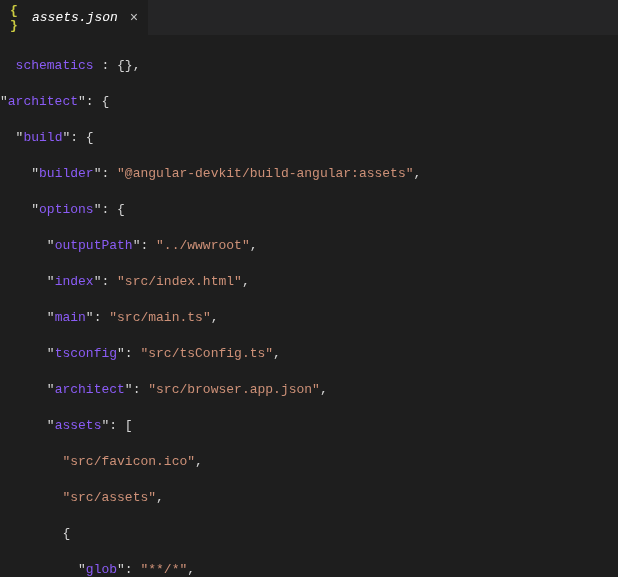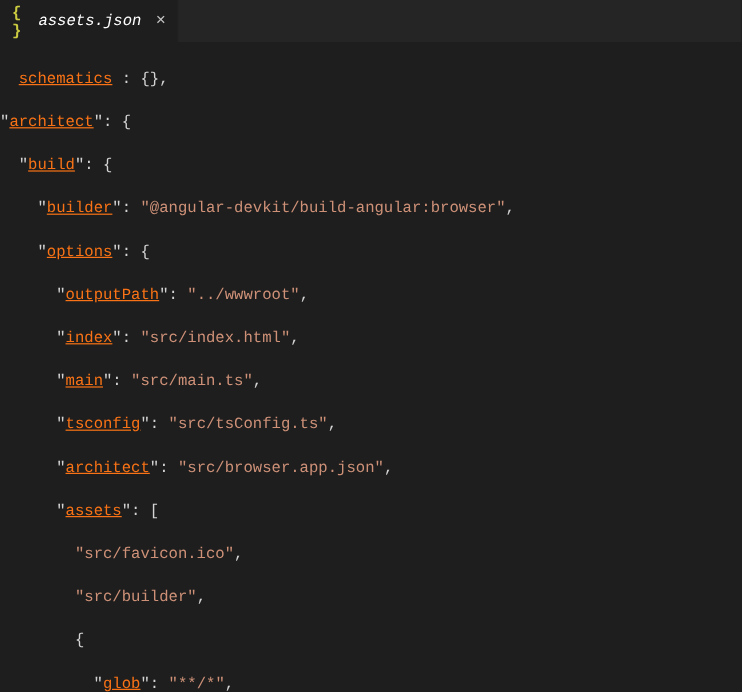--- a/index.html
+++ b/index.html
@@ -45,50 +45,50 @@
     color: #c5c5c5;
     font-style: normal;
     font-size: 14px;
   }
   .editor {
     padding: 4px 0 0 0;
     line-height: 18px;
     white-space: pre;
   }
   .line { padding: 0 12px 0 0; }
-  .key { color: #f97316; text-decoration: underline; }
+  .key { color: #8b5cf6; }
   .str { color: #ce9178; }
   .pun { color: #d4d4d4; }
   .brace { color: #d4d4d4; }
 </style>
 </head>
 <body>
 
 <div class="tab-bar">
   <div class="tab">
     <span class="file-icon">{ }</span>
     <span>assets.json</span>
     <span class="close">×</span>
   </div>
 </div>
 
 <div class="editor">
 <div class="line">  <span class="key">schematics</span><span class="pun"> : {},</span></div>
 <div class="line"><span class="pun">"</span><span class="key">architect</span><span class="pun">"</span><span class="brace">: {</span></div>
 <div class="line">  <span class="pun">"</span><span class="key">build</span><span class="pun">"</span><span class="brace">: {</span></div>
-<div class="line">    <span class="pun">"</span><span class="key">builder</span><span class="pun">": </span><span class="str">"<span>@angular-devkit/build-angular:browser</span>"</span><span class="pun">,</span></div>
+<div class="line">    <span class="pun">"</span><span class="key">builder</span><span class="pun">": </span><span class="str">"<span>@angular-devkit/build-angular:assets</span>"</span><span class="pun">,</span></div>
 <div class="line">    <span class="pun">"</span><span class="key">options</span><span class="pun">"</span><span class="brace">: {</span></div>
 <div class="line">      <span class="pun">"</span><span class="key">outputPath</span><span class="pun">": </span><span class="str">"<span>../wwwroot</span>"</span><span class="pun">,</span></div>
 <div class="line">      <span class="pun">"</span><span class="key">index</span><span class="pun">": </span><span class="str">"<span>src/index.html</span>"</span><span class="pun">,</span></div>
 <div class="line">      <span class="pun">"</span><span class="key">main</span><span class="pun">": </span><span class="str">"<span>src/main.ts</span>"</span><span class="pun">,</span></div>
 <div class="line">      <span class="pun">"</span><span class="key">tsconfig</span><span class="pun">": </span><span class="str">"<span>src/tsConfig.ts</span>"</span><span class="pun">,</span></div>
 <div class="line">      <span class="pun">"</span><span class="key">architect</span><span class="pun">": </span><span class="str">"<span>src/browser.app.json</span>"</span><span class="pun">,</span></div>
 <div class="line">      <span class="pun">"</span><span class="key">assets</span><span class="pun">"</span><span class="brace">: [</span></div>
 <div class="line">        <span class="str">"<span>src/favicon.ico</span>"</span><span class="pun">,</span></div>
-<div class="line">        <span class="str">"<span>src/builder</span>"</span><span class="pun">,</span></div>
+<div class="line">        <span class="str">"<span>src/assets</span>"</span><span class="pun">,</span></div>
 <div class="line">        <span class="brace">{</span></div>
 <div class="line">          <span class="pun">"</span><span class="key">glob</span><span class="pun">": </span><span class="str">"<span>**/*</span>"</span><span class="pun">,</span></div>
 
 
 
 
 
 
 
 

